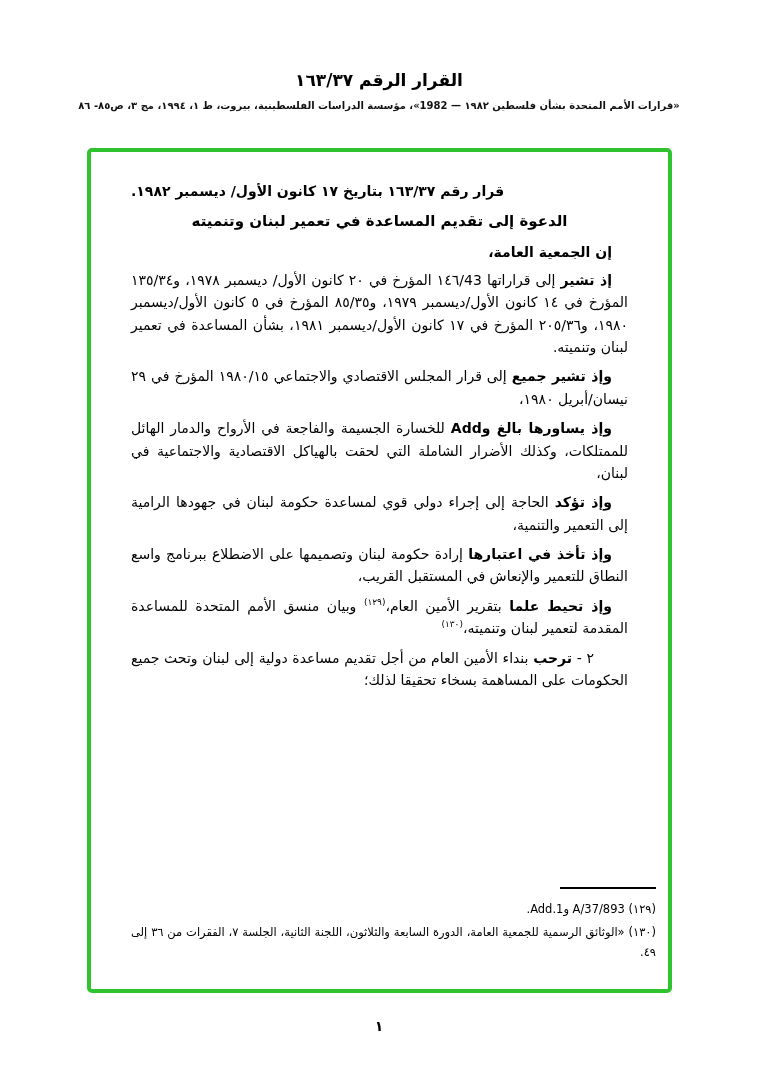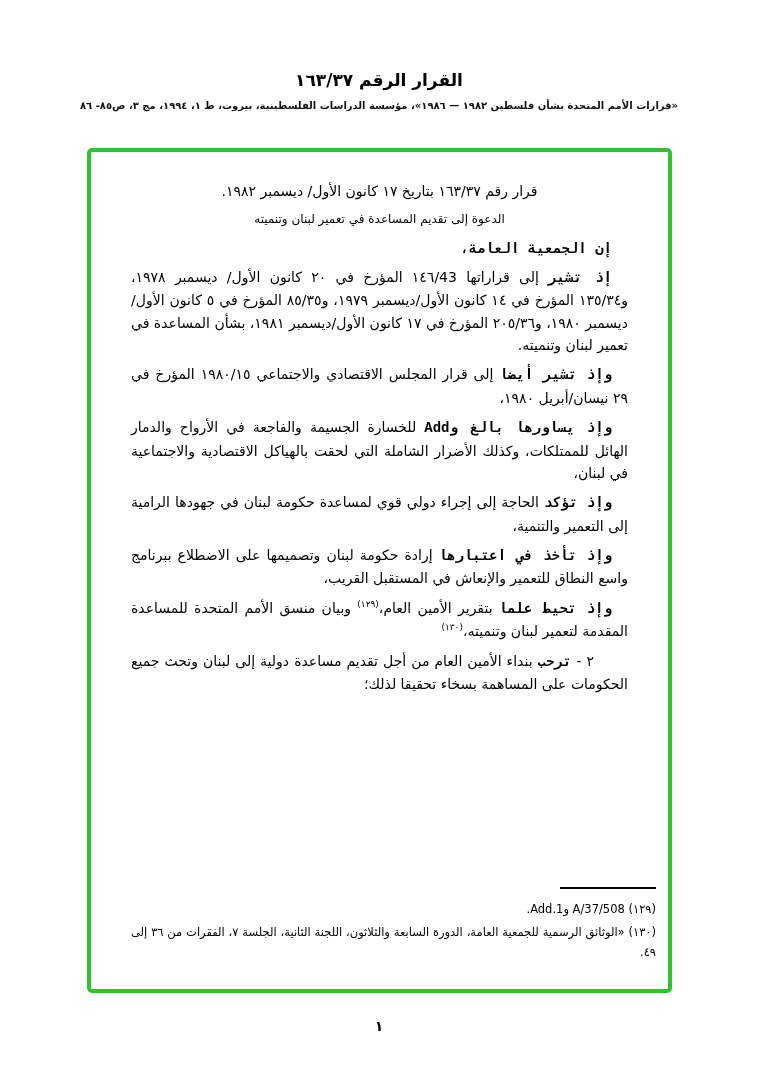--- a/index.html
+++ b/index.html
@@ -50,44 +50,44 @@
     padding: 28px 40px 24px 40px;
     box-sizing: border-box;
     display: flex;
     flex-direction: column;
     overflow: hidden;
   }
   .intro {
     font-size: 14px;
     line-height: 1.6;
     margin: 0 0 7px 0;
-    text-align: center;
+    text-align: left;
+    font-weight: bold;
   }
   .subtitle {
-    font-size: 12px;
-    font-weight: 400;
+    font-size: 15px;
+    font-weight: 700;
     text-align: center;
     margin: 3px 0 11px 0;
   }
   .para {
     font-size: 14px;
     line-height: 1.6;
     text-align: justify;
     text-indent: 16px;
     margin: 0 0 7px 0;
   }
   .para.opening {
     margin-bottom: 5px;
   }
   .para.op {
     text-indent: 34px;
   }
   .lead, .para b {
     font-weight: 700;
-    font-family: Liberation Mono, monospace;
   }
   sup.fn {
     font-size: 9px;
     line-height: 0;
     vertical-align: super;
   }
   .footarea {
     margin-top: auto;
     padding-top: 8px;
   }
@@ -116,51 +116,51 @@
     font-weight: 700;
   }
 </style>
 </head>
 <body>
 
 <div class="page">
 
   <div class="header">
     <div class="title">القرار الرقم ١٦٣/٣٧</div>
-    <div class="citation">«قرارات الأمم المتحدة بشأن فلسطين ١٩٨٢ — ١٩٨٦»، مؤسسة الدراسات الفلسطينية، بيروت، ط ١، ١٩٩٤، مج ٣، ص٨٥- ٨٦</div>
+    <div class="citation">«قرارات الأمم المتحدة بشأن فلسطين ١٩٨٢ — 1982»، مؤسسة الدراسات الفلسطينية، بيروت، ط ١، ١٩٩٤، مج ٣، ص٨٥- ٨٦</div>
   </div>
 
   <div class="box">
 
     <p class="intro">قرار رقم ١٦٣/٣٧ بتاريخ ١٧ كانون الأول/ ديسمبر ١٩٨٢.</p>
 
     <h2 class="subtitle">الدعوة إلى تقديم المساعدة في تعمير لبنان وتنميته</h2>
 
     <p class="para opening"><b>إن الجمعية العامة،</b></p>
 
     <p class="para"><b class="lead">إذ تشير</b> <span>إلى قراراتها ١٤٦/43 المؤرخ في ٢٠ كانون الأول/ ديسمبر ١٩٧٨، و١٣٥/٣٤ المؤرخ في ١٤ كانون الأول/ديسمبر ١٩٧٩، و٨٥/٣٥ المؤرخ في ٥ كانون الأول/ديسمبر ١٩٨٠، و٢٠٥/٣٦ المؤرخ في ١٧ كانون الأول/ديسمبر ١٩٨١، بشأن المساعدة في تعمير لبنان وتنميته.</span></p>
 
-    <p class="para"><b class="lead">وإذ تشير أيضا</b> <span>إلى قرار المجلس الاقتصادي والاجتماعي ١٩٨٠/١٥ المؤرخ في ٢٩ نيسان/أبريل ١٩٨٠،</span></p>
+    <p class="para"><b class="lead">وإذ تشير جميع</b> <span>إلى قرار المجلس الاقتصادي والاجتماعي ١٩٨٠/١٥ المؤرخ في ٢٩ نيسان/أبريل ١٩٨٠،</span></p>
 
     <p class="para"><b class="lead">وإذ يساورها بالغ وAdd</b> <span>للخسارة الجسيمة والفاجعة في الأرواح والدمار الهائل للممتلكات، وكذلك الأضرار الشاملة التي لحقت بالهياكل الاقتصادية والاجتماعية في لبنان،</span></p>
 
     <p class="para"><b class="lead">وإذ تؤكد</b> <span>الحاجة إلى إجراء دولي قوي لمساعدة حكومة لبنان في جهودها الرامية إلى التعمير والتنمية،</span></p>
 
     <p class="para"><b class="lead">وإذ تأخذ في اعتبارها</b> <span>إرادة حكومة لبنان وتصميمها على الاضطلاع ببرنامج واسع النطاق للتعمير والإنعاش في المستقبل القريب،</span></p>
 
     <p class="para"><b class="lead">وإذ تحيط علما</b> <span>بتقرير الأمين العام،</span><sup class="fn">(١٢٩)</sup> <span>وبيان منسق الأمم المتحدة للمساعدة المقدمة لتعمير لبنان وتنميته،</span><sup class="fn">(١٣٠)</sup></p>
 
 
     <p class="para op"><span class="num">٢ -</span> <b>ترحب</b> <span>بنداء الأمين العام من أجل تقديم مساعدة دولية إلى لبنان وتحث جميع الحكومات على المساهمة بسخاء تحقيقا لذلك؛</span></p>
 
 
 
     <div class="footarea">
       <div class="footrule"></div>
-      <p class="footnote"><span class="fnm">(١٢٩)</span> <span class="fnt">A/37/508 وAdd.1.</span></p>
+      <p class="footnote"><span class="fnm">(١٢٩)</span> <span class="fnt">A/37/893 وAdd.1.</span></p>
       <p class="footnote"><span class="fnm">(١٣٠)</span> <span class="fnt">«الوثائق الرسمية للجمعية العامة، الدورة السابعة والثلاثون، اللجنة الثانية، الجلسة ٧، الفقرات من ٣٦ إلى ٤٩.</span></p>
     </div>
 
   </div>
 
   <div class="pagenum">١</div>
 
 </div>
 
 </body></html>

